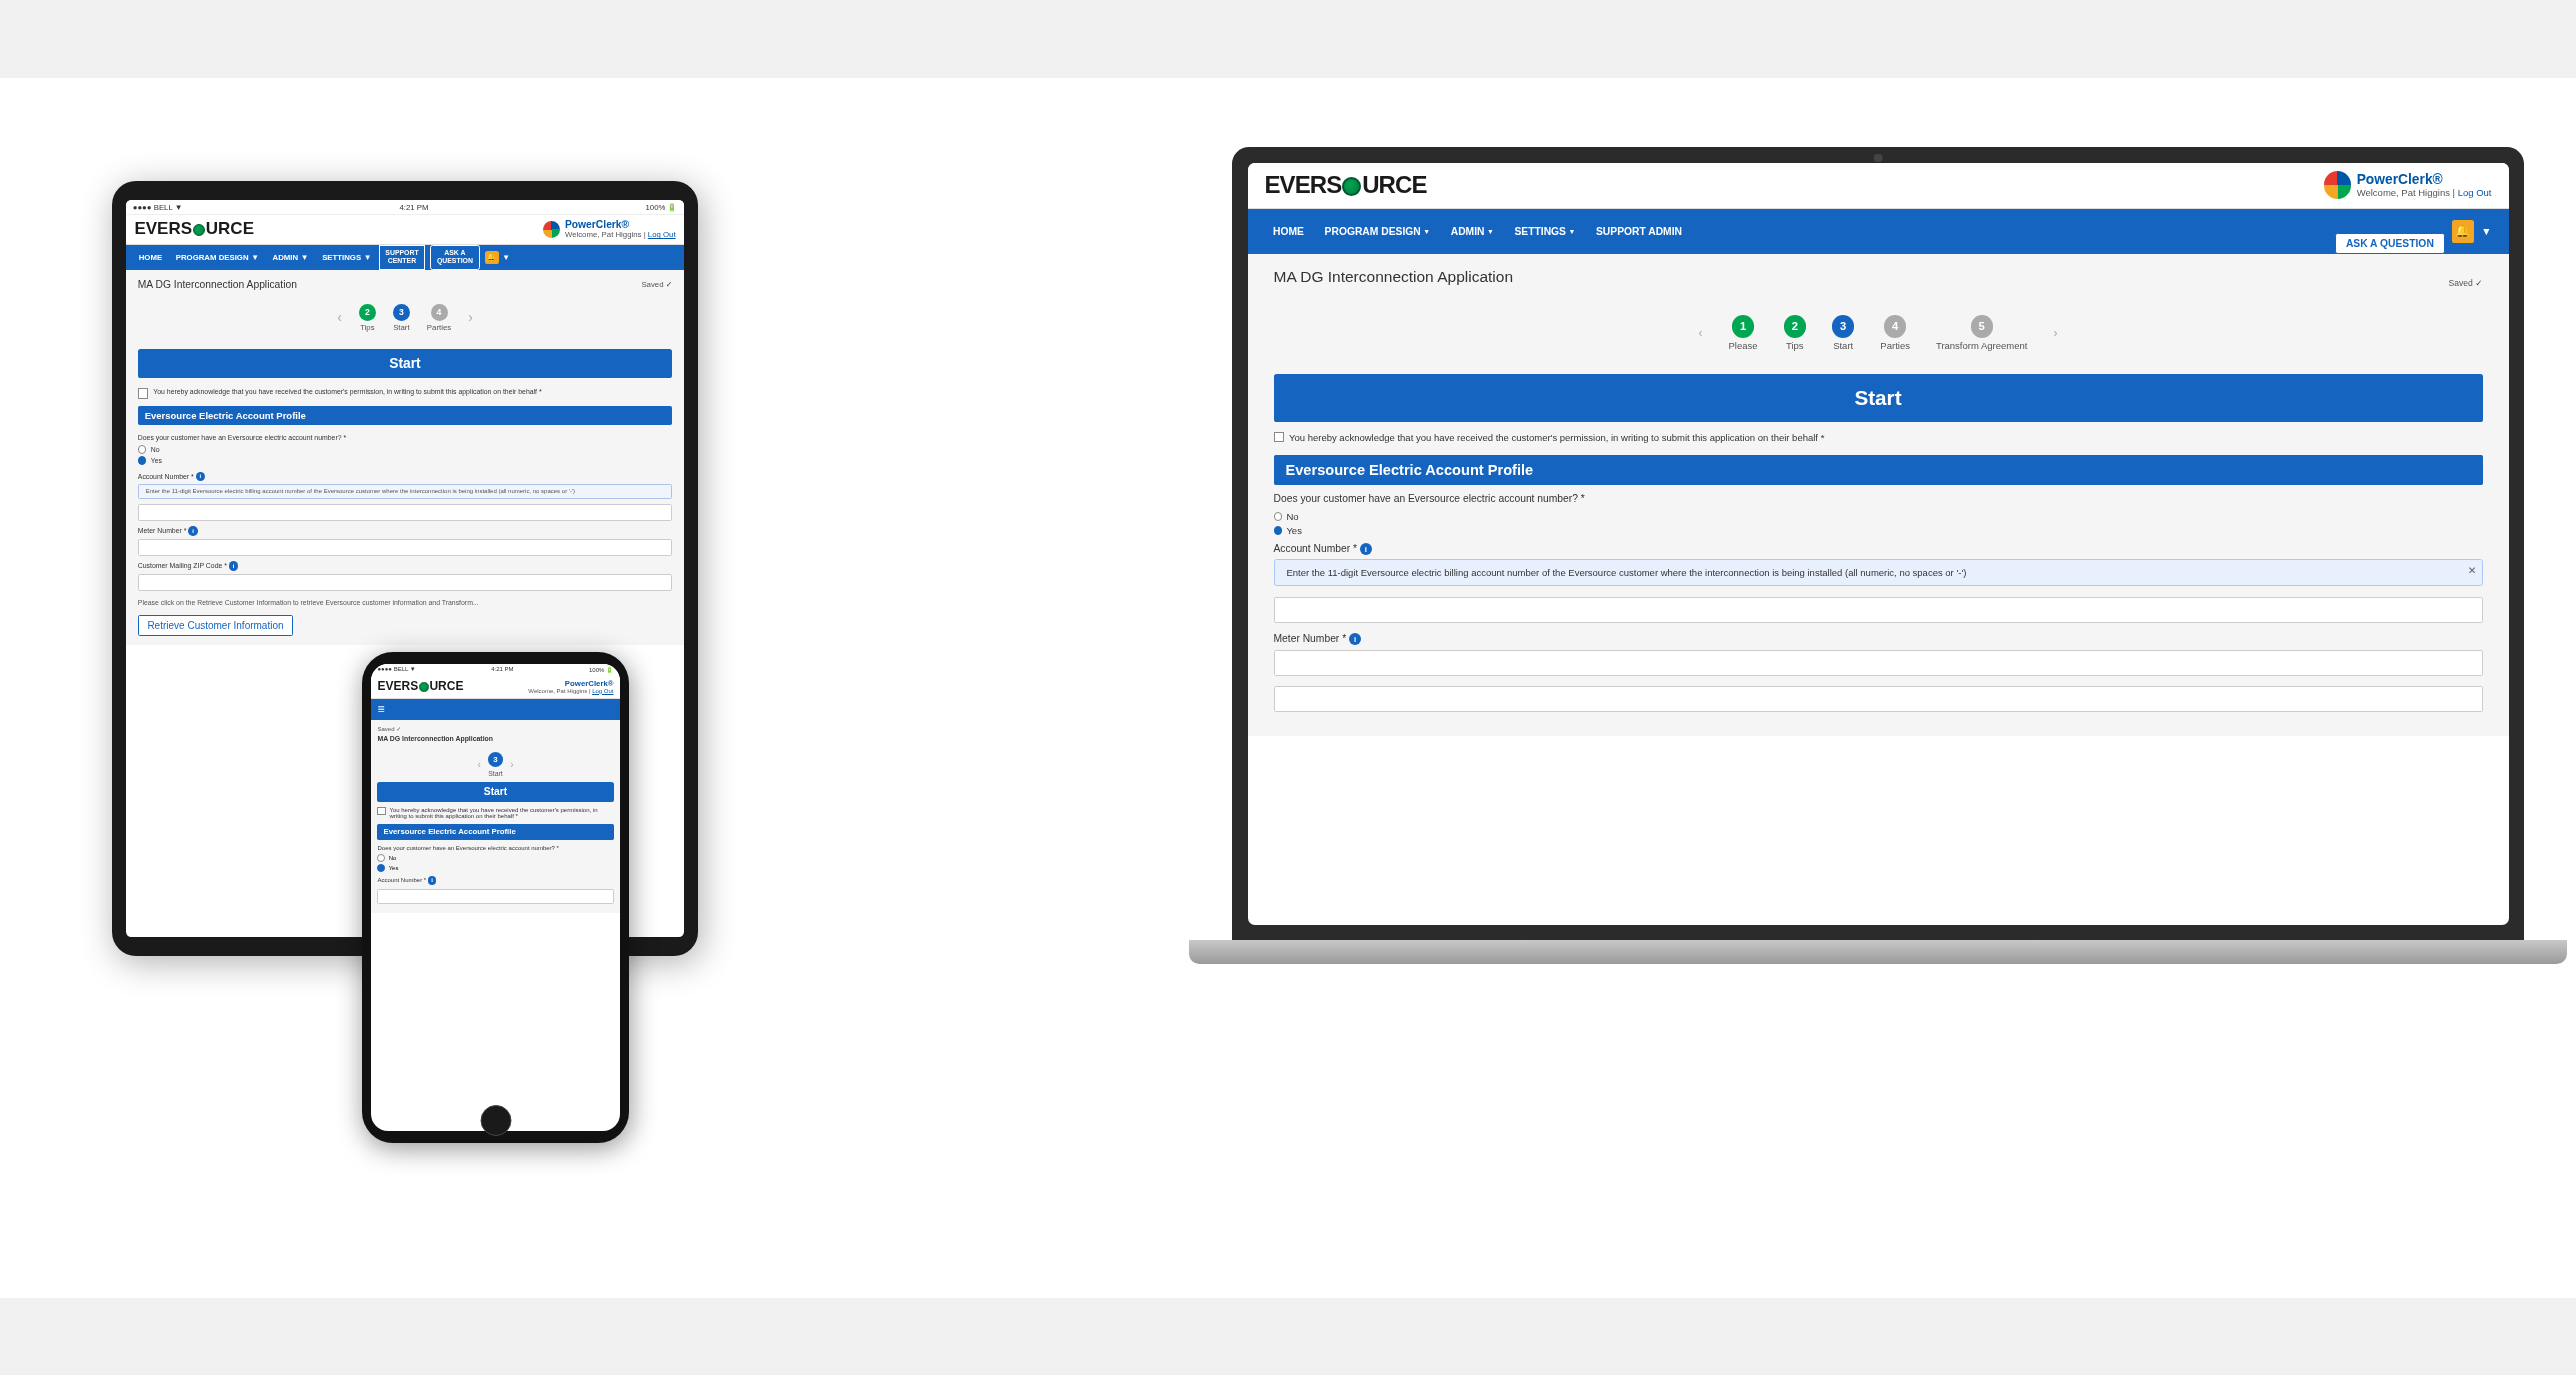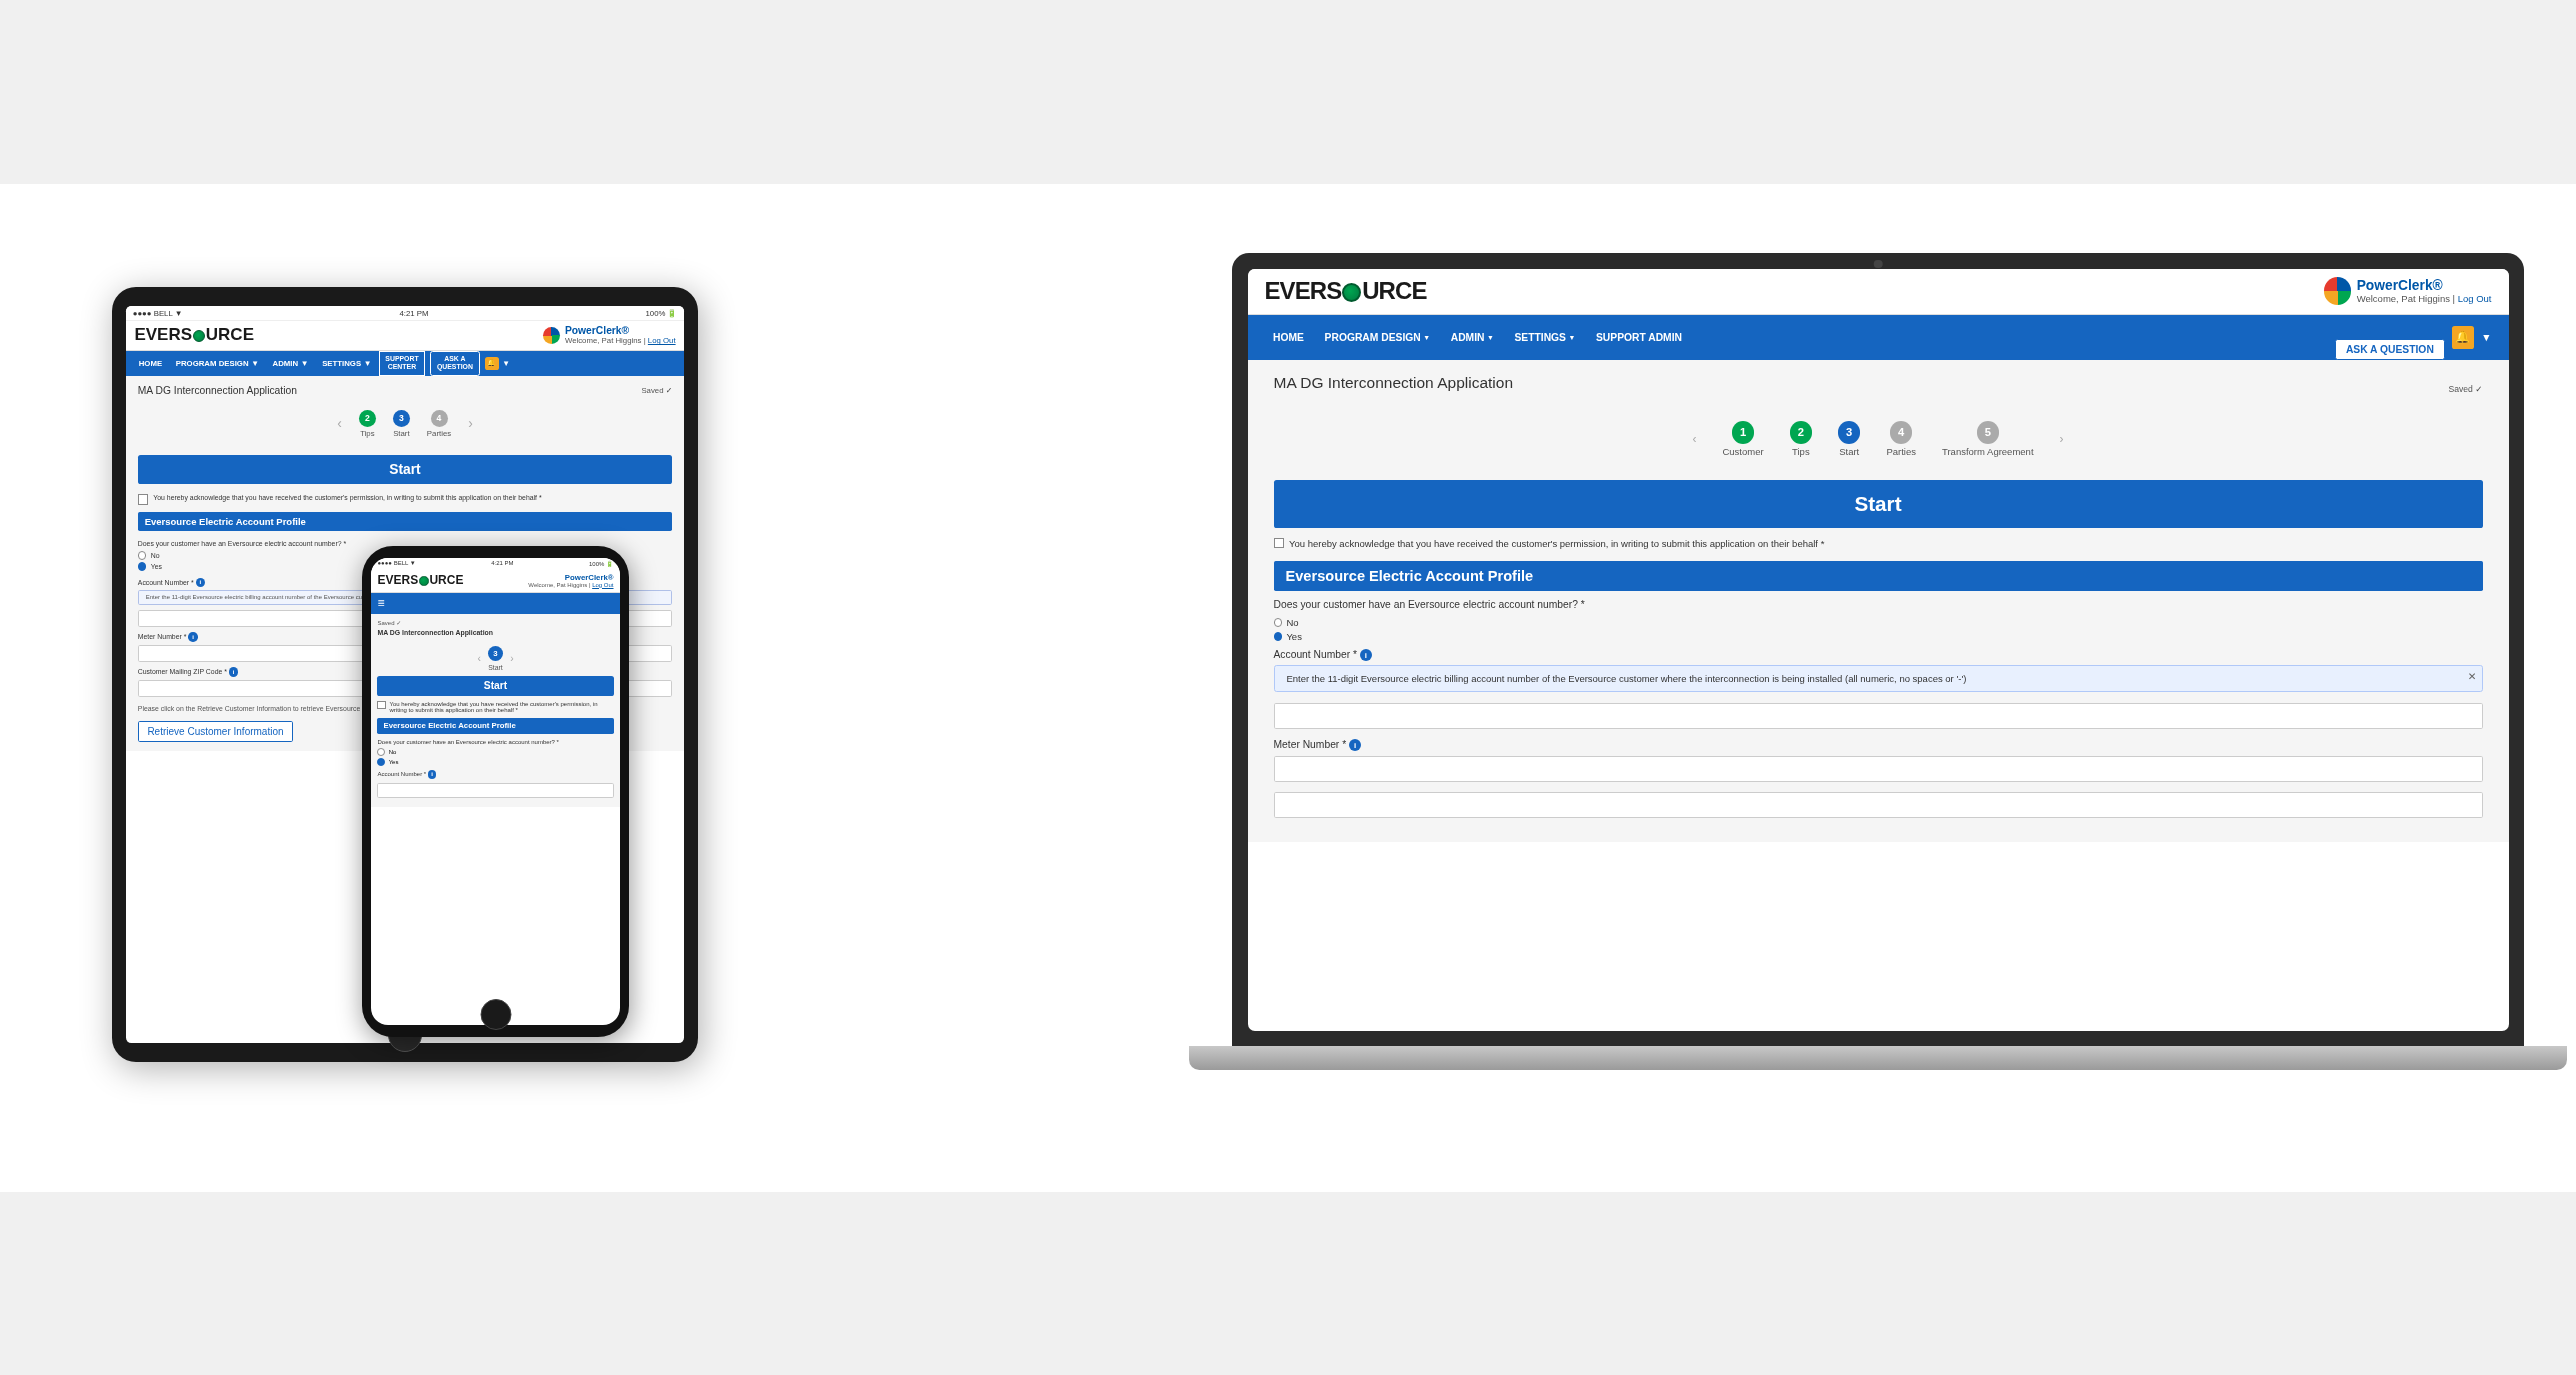--- a/index.html
+++ b/index.html
@@ -9,21 +9,21 @@
       width: 2576px;
       height: 1376px;
       display: flex;
       align-items: center;
       justify-content: center;
       overflow: hidden;
     }
 
     .scene {
       width: 2576px;
-      height: 1008px;
+      height: 1220px;
       background: #ffffff;
       position: relative;
       display: flex;
       align-items: center;
       justify-content: center;
     }
 
     
     .laptop {
       position: absolute;
@@ -516,21 +516,21 @@
           <div style="display:flex;justify-content:space-between;align-items:center;margin-bottom:10.3px;">
             <span class="page-title page-title-laptop">MA DG Interconnection Application</span>
             <span class="saved-badge">Saved</span>
           </div>
 
           
           <div class="steps-bar" style="gap:26px;margin-bottom:15.5px;">
             <span class="step-arrow">‹</span>
             <div class="step-item">
               <div class="step-circle step-circle-laptop step-green">1</div>
-              <span class="step-label step-label-laptop">Customer</span>
+              <span class="step-label step-label-laptop">Please</span>
             </div>
             <div class="step-item">
               <div class="step-circle step-circle-laptop step-green">2</div>
               <span class="step-label step-label-laptop">Tips</span>
             </div>
             <div class="step-item">
               <div class="step-circle step-circle-laptop step-blue">3</div>
               <span class="step-label step-label-laptop">Start</span>
             </div>
             <div class="step-item">

